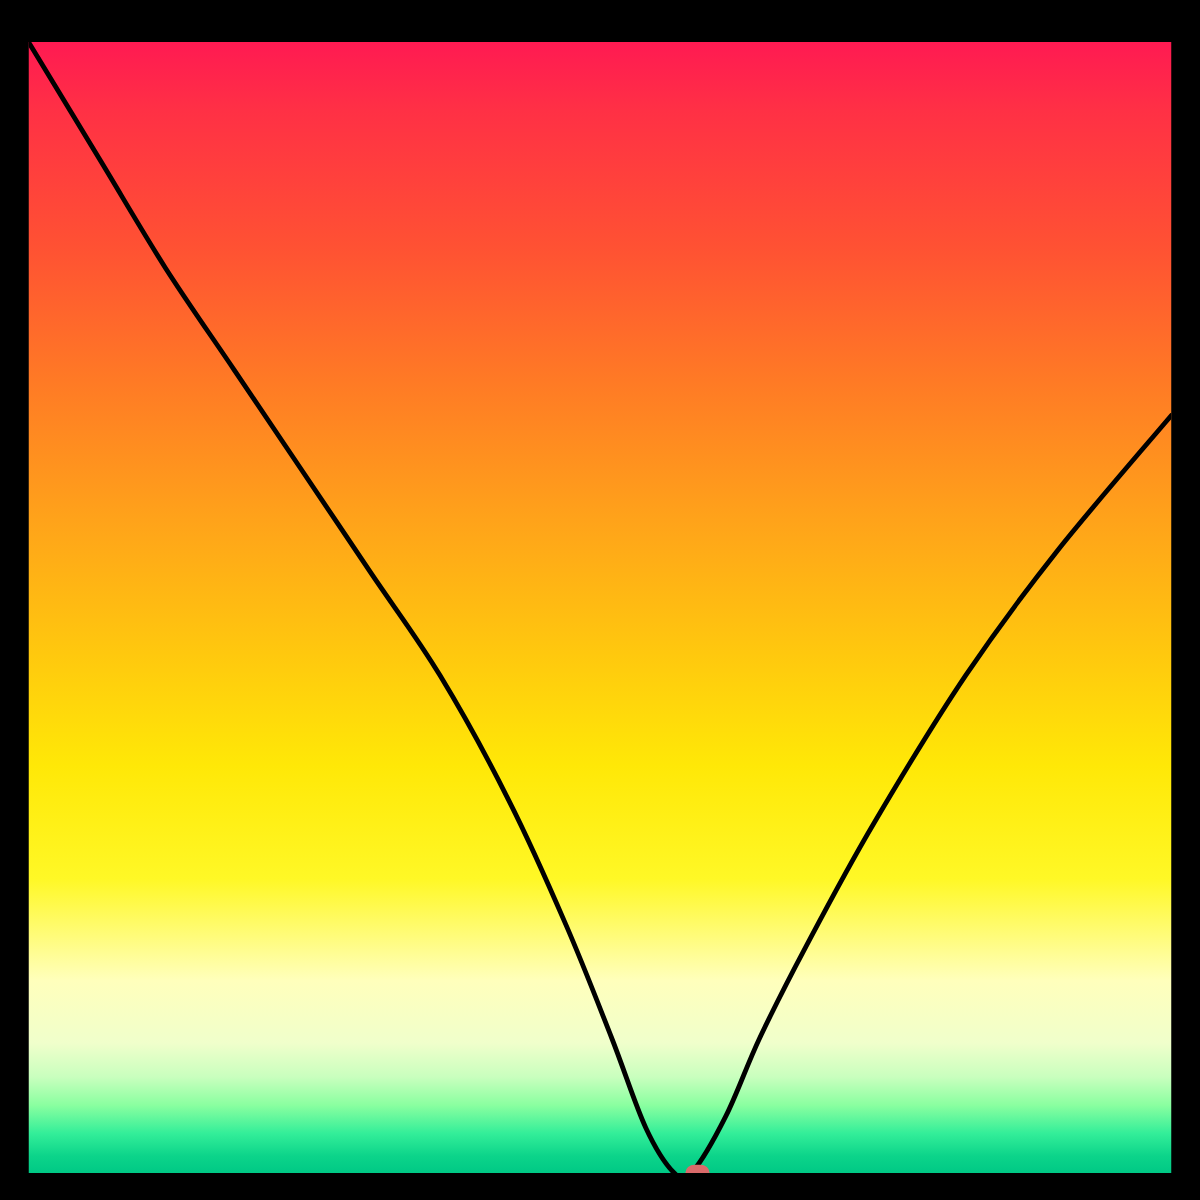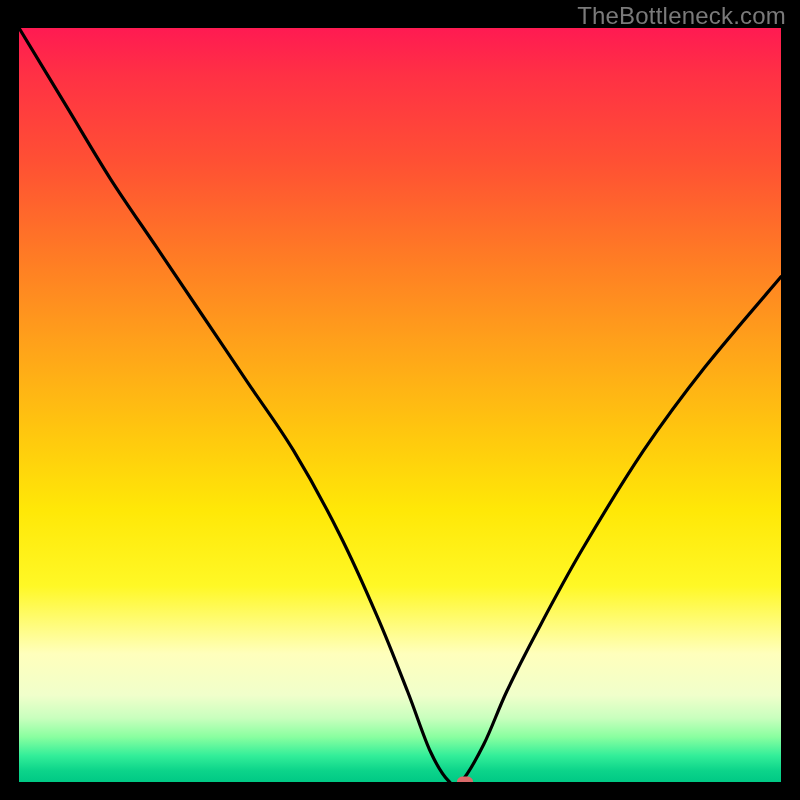--- a/index.html
+++ b/index.html
@@ -70,21 +70,20 @@
     border-radius: 6px / 5px;
     background: #d96a6a;
     transform: translate(-50%, -50%);
     z-index: 2;
   }
 </style>
 </head>
 <body>
 
 <div class="stage">
-  <div class="watermark">TheBottleneck.com</div>
 
   <div class="plot">
     <div class="gradient"></div>
     <svg class="curve" viewBox="0 0 762 754" preserveAspectRatio="none">
       <path id="curve-path" fill="none" stroke="#000" stroke-width="3.2" stroke-linejoin="round" stroke-linecap="round" d="M 0.0 0.0 C 7.6 12.6, 30.5 50.3, 45.7 75.4 C 61.0 100.5, 76.2 126.9, 91.4 150.8 C 106.7 174.7, 121.9 196.0, 137.2 218.7 C 152.4 241.3, 167.6 263.9, 182.9 286.5 C 198.1 309.1, 213.4 331.8, 228.6 354.4 C 243.8 377.0, 259.1 397.1, 274.3 422.2 C 289.6 447.4, 306.1 477.5, 320.0 505.2 C 334.0 532.8, 346.7 561.7, 358.1 588.1 C 369.6 614.5, 379.7 640.9, 388.6 663.5 C 397.5 686.1, 404.5 708.8, 411.5 723.8 C 418.5 738.9, 425.4 749.0, 430.5 754.0 C 435.6 759.0, 436.2 760.3, 442.0 754.0 C 447.7 747.7, 457.2 731.4, 464.8 716.3 C 472.4 701.2, 478.8 682.4, 487.7 663.5 C 496.6 644.7, 505.5 627.1, 518.2 603.2 C 530.9 579.3, 546.1 550.4, 563.9 520.3 C 581.7 490.1, 604.5 452.4, 624.8 422.2 C 645.2 392.1, 662.9 368.2, 685.8 339.3 C 708.7 310.4, 749.3 263.9, 762.0 248.8"></path>
     </svg>
     <div class="marker" id="marker" style="left: 445.77px; top: 754px; background: rgb(217, 106, 106);"></div>
   </div>
 </div>
 

